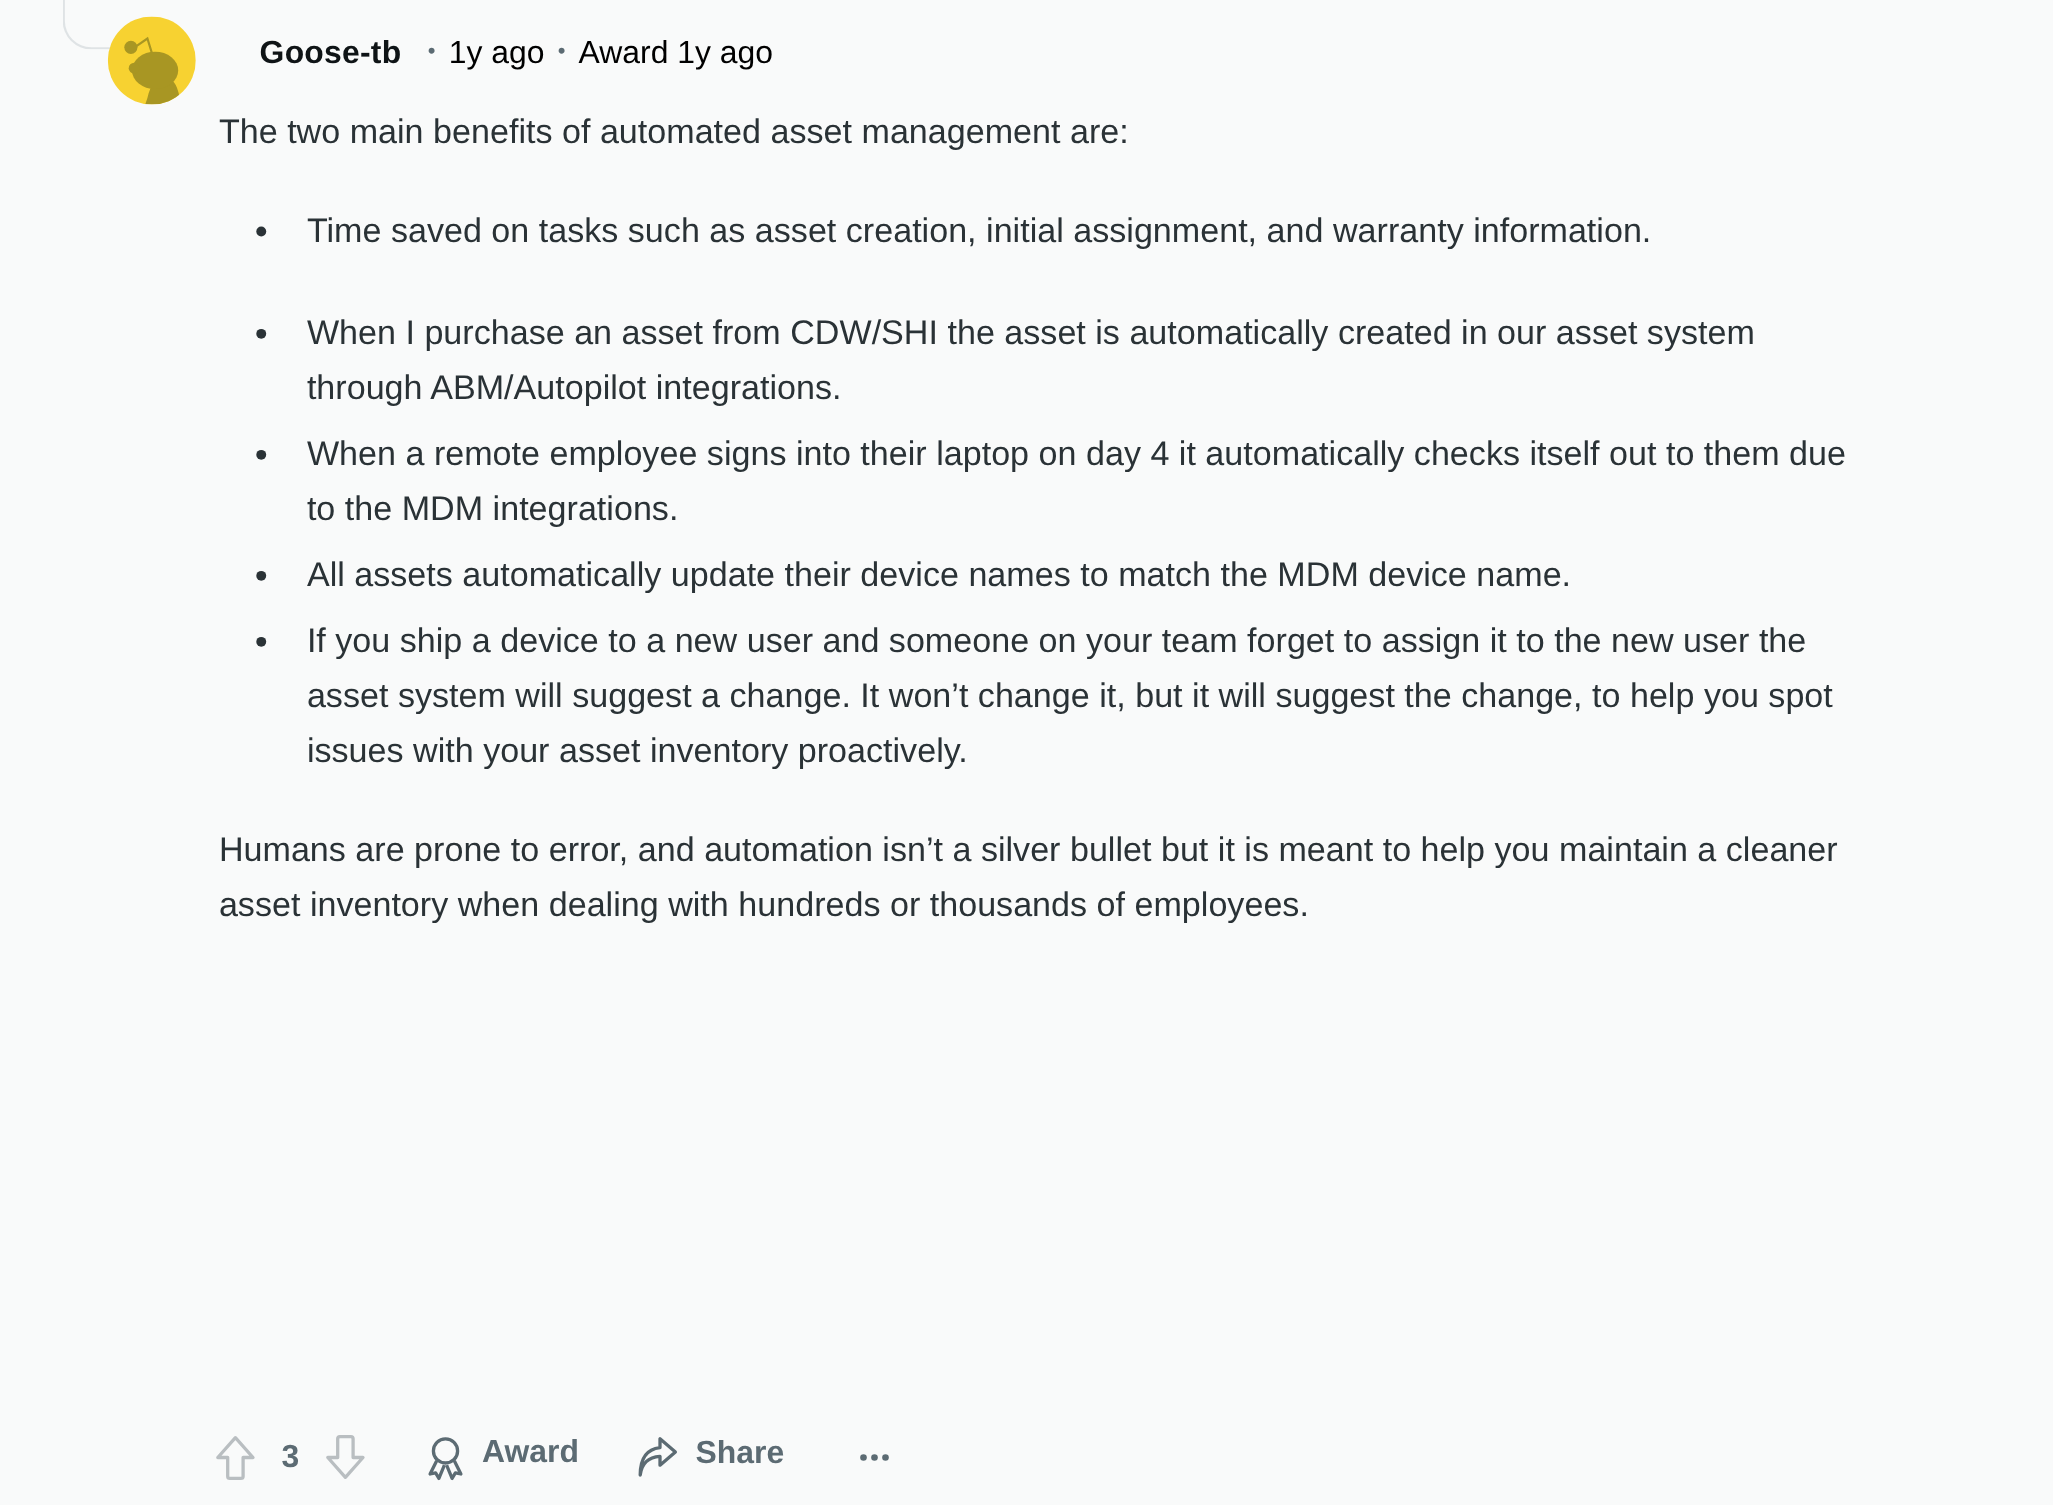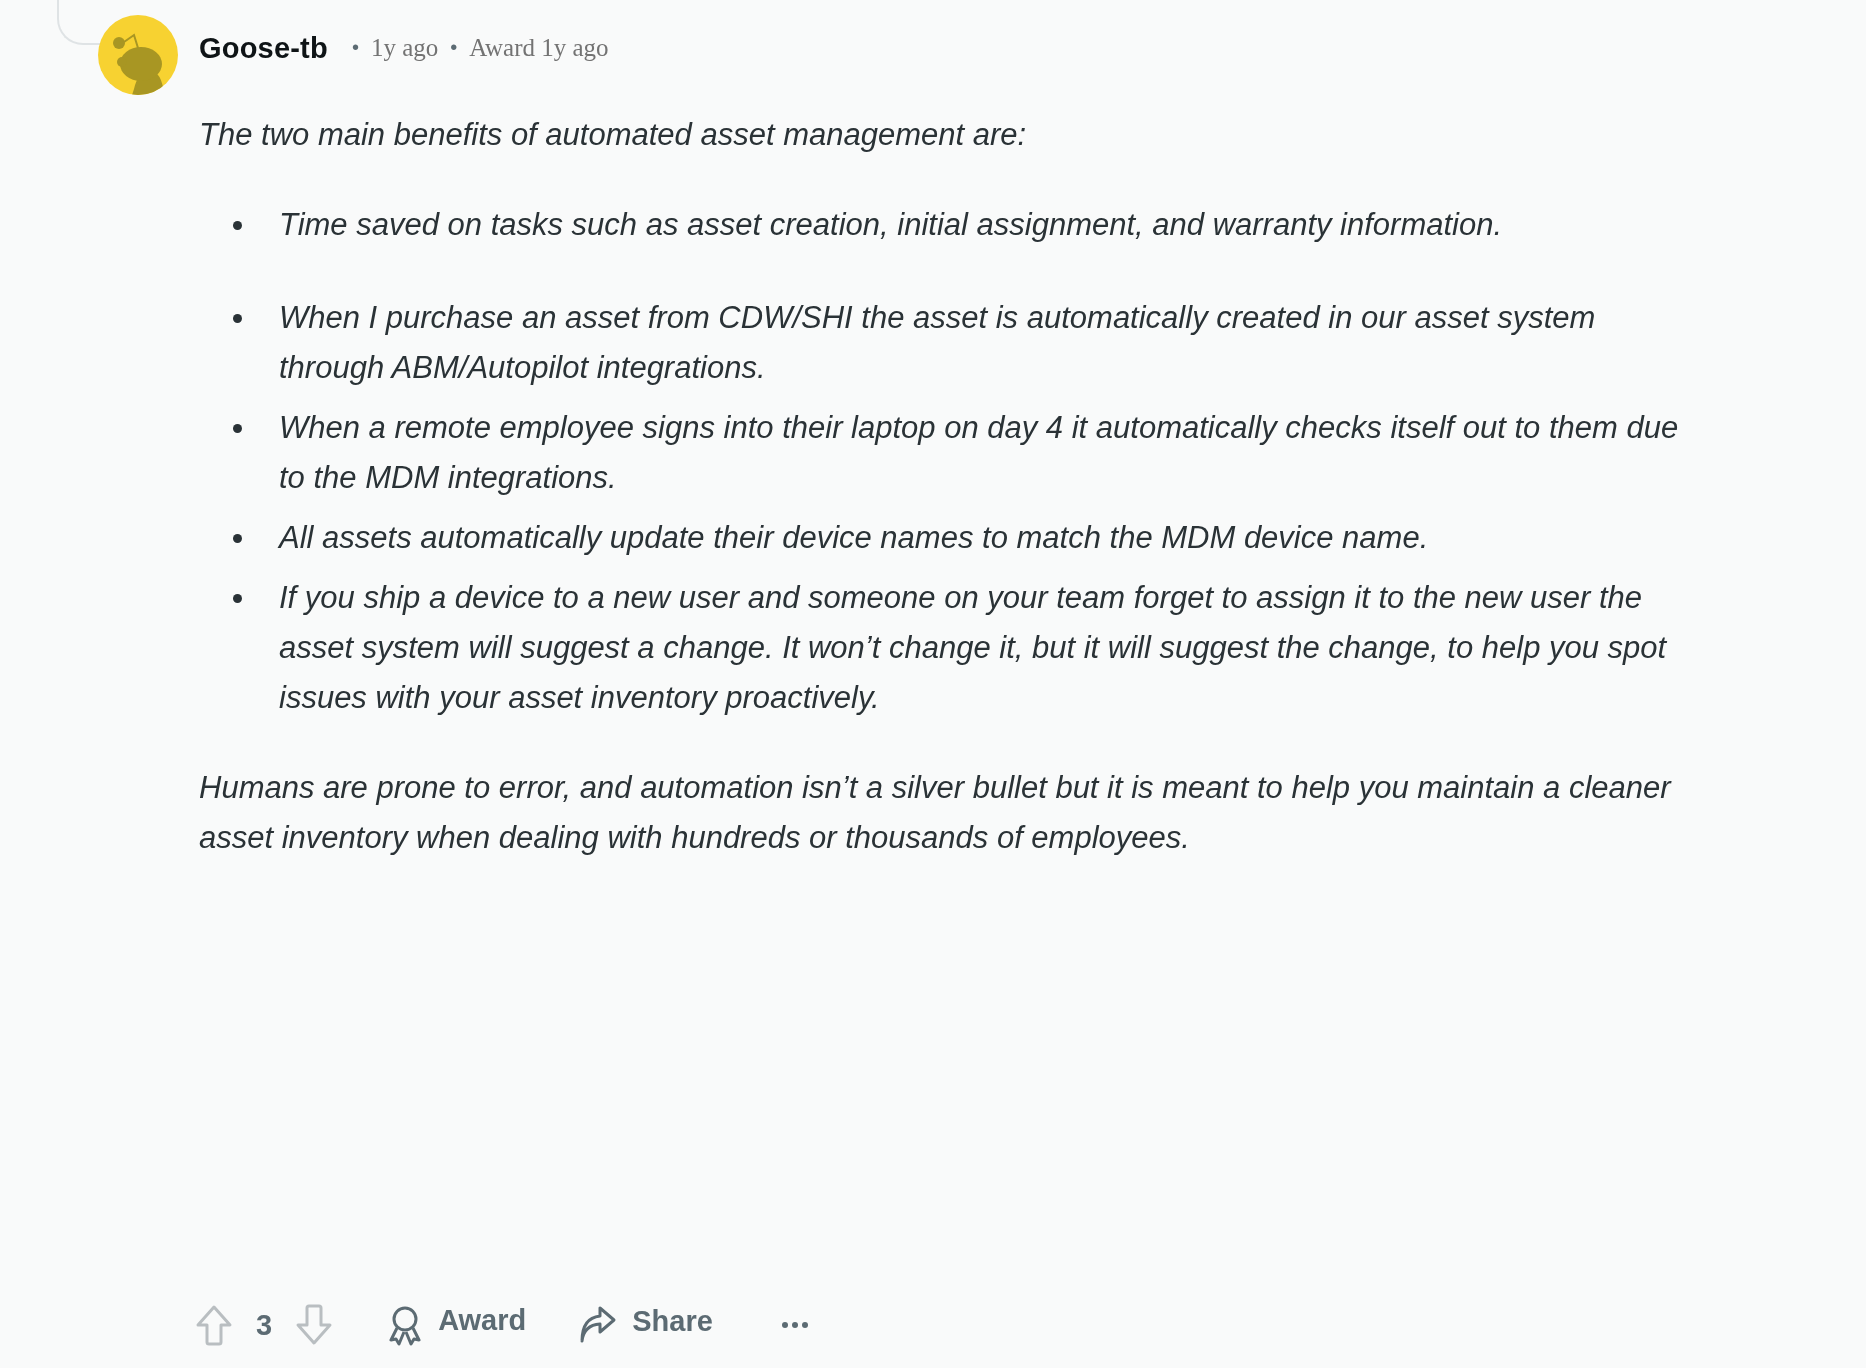--- a/index.html
+++ b/index.html
@@ -18,27 +18,27 @@
     border-bottom-left-radius: 26px;
   }
   .avatar {
     position: absolute; left: 98px; top: 15px;
     width: 80px; height: 80px;
   }
   .header {
     position: absolute; left: 199px; top: 28px; height: 40px;
     display: flex; align-items: center; white-space: nowrap;
   }
-  .username { font-weight: bold; font-size: 29px; color: #0f1416; letter-spacing: 0.2px; }
-  .meta { font-size: 25px; color: #737373; font-family: Liberation Serif, serif; }
+  .username { font-weight: bold; font-size: 29px; color: #0f1416; letter-spacing: 0.2px; margin-left: 37px; }
+  .meta { font-size: 29px; color: #000000; }
   .dot { font-size: 20px; color: #5c6b73; margin: 0 12px; position: relative; top: -1px; }
   .dot.first { margin-left: 24px; }
   .body {
-    position: absolute; left: 199px; top: 110px; width: 1490px;
-    font-size: 31px; line-height: 50px; color: #2a3236; font-style: italic;
+    position: absolute; left: 199px; top: 95px; width: 1490px;
+    font-size: 31px; line-height: 50px; color: #2a3236;
   }
   .body p { margin: 0; }
   .p1 { }
   .p2 { margin-top: 0; }
   ul { margin: 0; padding: 0; list-style: none; }
   ul.list1 { margin-top: 40px; margin-bottom: 43px; }
   ul.list2 { margin-top: 40px; margin-bottom: 40px; }
   li { position: relative; padding-left: 80px; margin-bottom: 10px; }
   li .bullet {
     position: absolute; left: 34px; top: 21px;

